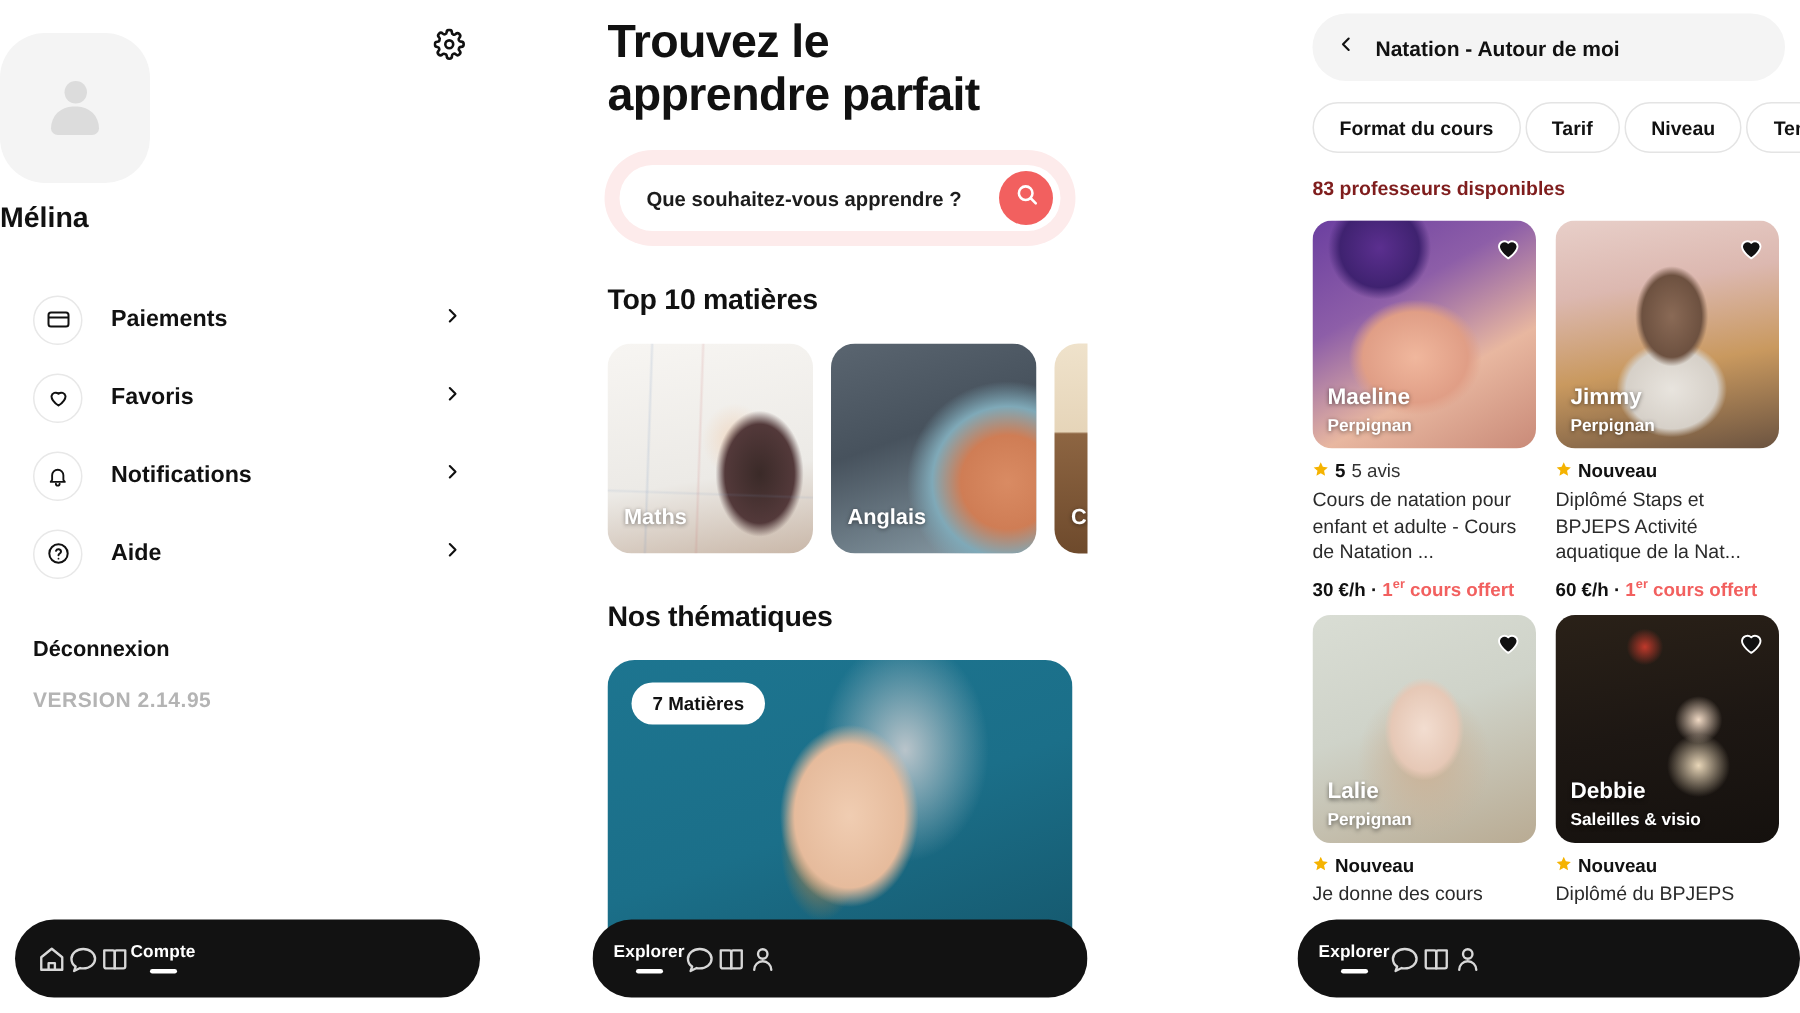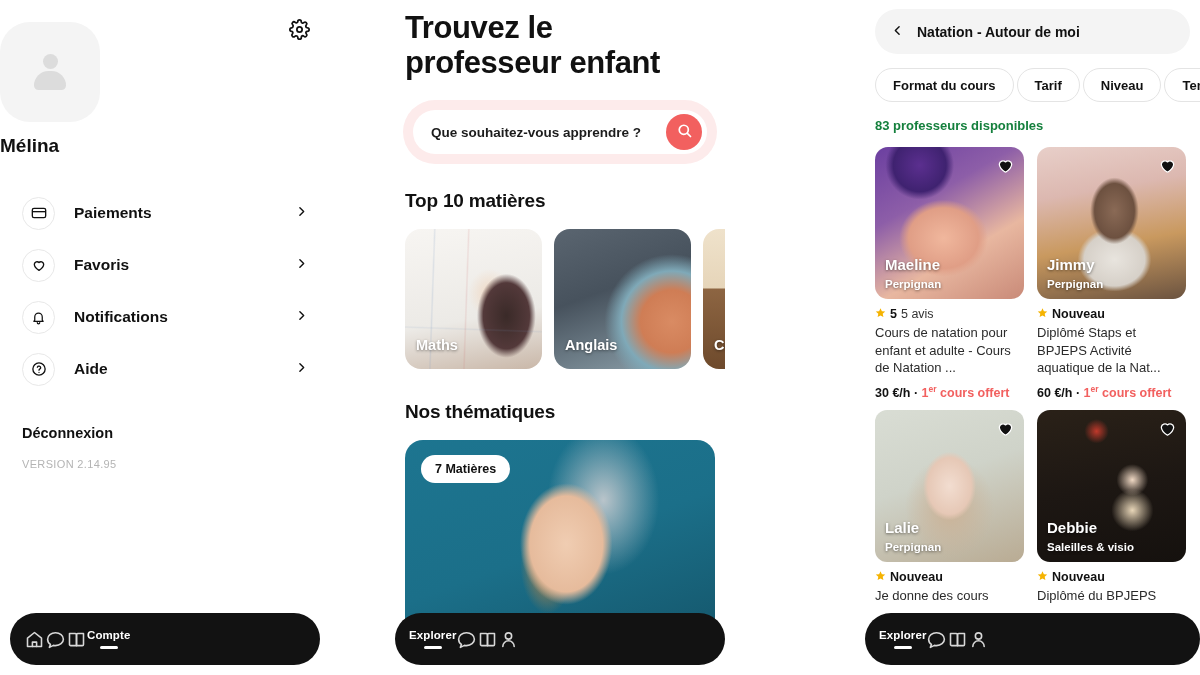--- a/index.html
+++ b/index.html
@@ -52,21 +52,21 @@
   .menu-ico {
     width: 33px; height: 33px; border-radius: 50%;
     border: 1px solid #e8e8e8;
     display: flex; align-items: center; justify-content: center;
     flex: 0 0 auto;
   }
   .menu-text { flex: 1; margin-left: 19px; font-size: 15.5px; font-weight: bold; color: #111; }
   .chev { flex: 0 0 auto; }
 
   .logout { margin: 30px 0 0 22px; font-size: 14.5px; font-weight: bold; color: #111; }
-  .version { margin: 17px 0 0 22px; font-size: 11px; color: #b4b4b4; letter-spacing: .35px; }
+  .version { margin: 17px 0 0 22px; font-size: 14px; color: #b4b4b4; letter-spacing: .35px; font-weight: bold; }
 
   
   .hero-title {
     margin: 10px 10px 0 10px;
     font-size: 31px; font-weight: bold; line-height: 1.13; color: #111;
     letter-spacing: -.4px;
   }
   .search-outer {
     margin: 20px 8px 0 8px;
     background: #fdebeb; border-radius: 34px; padding: 10px;
@@ -140,21 +140,21 @@
   }
   .rsearch-txt { margin-left: 13px; font-size: 14px; font-weight: bold; color: #111; }
   .chips { margin-top: 14px; padding-left: 10px; display: flex; gap: 3px; }
   .chip {
     flex: 0 0 auto; border: 1px solid #e4e4e4; border-radius: 20px;
     height: 34px; padding: 0 17px;
     display: flex; align-items: center;
     font-size: 13px; font-weight: bold; color: #111; background: #fff;
     white-space: nowrap;
   }
-  .count { margin: 16px 0 0 10px; font-size: 13px; font-weight: bold; color: #15803d; }
+  .count { margin: 16px 0 0 10px; font-size: 13px; font-weight: bold; color: #7f1d1d; }
 
   .grid { margin-top: 14px; padding: 0 10px; display: flex; flex-wrap: wrap; gap: 10px 13px; }
   .tcard { width: 149px; }
   .tphoto {
     position: relative; width: 149px; height: 152px; border-radius: 13px; overflow: hidden;
   }
   .tphoto .heart { position: absolute; top: 9px; right: 9px; }
   .tphoto .tname {
     position: absolute; left: 10px; bottom: 26px;
     color: #fff; font-size: 15px; font-weight: bold;
@@ -318,21 +318,21 @@
         <span class="tab-label">Compte</span>
         <span class="tab-underline"></span>
       </div>
     </div>
   </div>
 
   <div class="panel" id="panel-explore">
 
     <div class="hero-title">
       <div>Trouvez le</div>
-      <div>professeur enfant</div>
+      <div>apprendre parfait</div>
     </div>
 
     <div class="search-outer">
       <div class="search-inner">
         <span class="search-ph">Que souhaitez-vous apprendre ?</span>
         <span class="search-btn">
           <span>
             <svg width="17" height="17" viewBox="0 0 24 24" fill="none" stroke="#fff" stroke-width="2.4" stroke-linecap="round">
               <circle cx="11" cy="11" r="6.4"></circle>
                 <path d="M16 16l4.5 4.5"></path>

